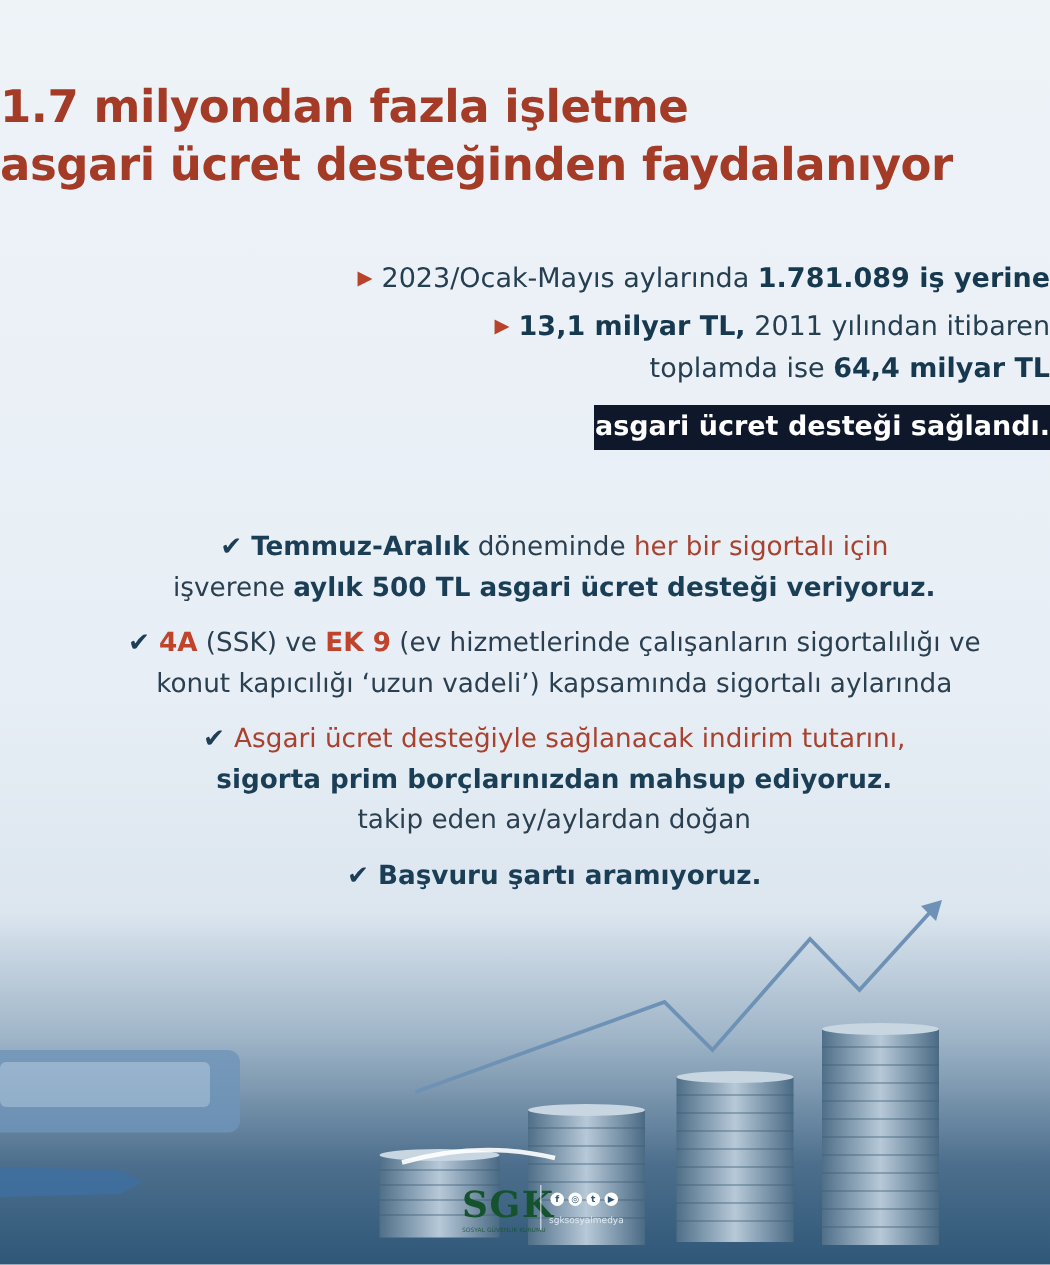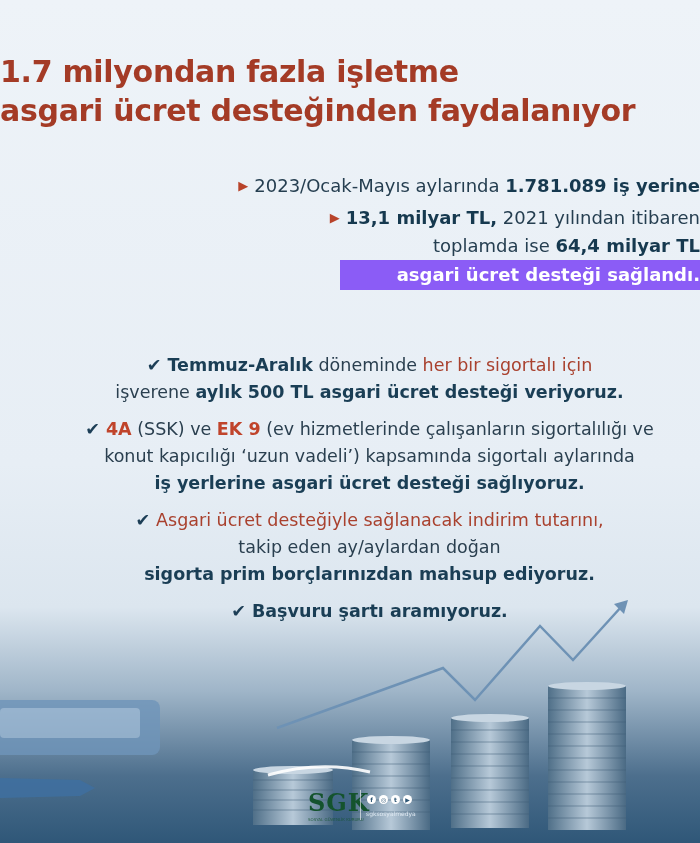--- a/index.html
+++ b/index.html
@@ -11,22 +11,22 @@
   .title {
     position: absolute; left: 0; right: 0; top: 52px;
     text-align: left; color: #a43b26; font-weight: bold;
     font-size: 30px; line-height: 39px; letter-spacing: -0.3px;
   }
   .summary { position: absolute; left: 0; right: 0; top: 172px; text-align: right; color: #253e50; font-size: 18px; }
   .summary .line { line-height: 28px; white-space: nowrap; }
   .summary .tri { color: #b8432a; font-size: 13px; margin-right: 6px; vertical-align: 2px; }
   .summary b { color: #16394f; }
   .banner {
-    display: inline-block; background: #8b5cf6; color: #fff;
-    font-weight: bold; font-size: 18px; padding: 3px 0; width: 360px; line-height: 24px;
+    display: inline-block; margin-top: 10px; background: #0f172a; color: #fff;
+    font-weight: bold; font-size: 18px; padding: 3px 0; width: 304px; line-height: 24px;
   }
   .points { position: absolute; left: 0; right: 0; top: 352px; text-align: center; color: #2a3f4f; font-size: 17.5px; }
   .pt { margin-bottom: 10px; }
   .pt .l { line-height: 27px; white-space: nowrap; padding-left: 39px; }
   .pt b { color: #1a3e55; }
   .chk { color: #1c3e56; font-weight: bold; margin-right: 6px; }
   .red { color: #a9412e; }
   .redb { color: #c0442b; font-weight: bold; }
   .bottom { position: absolute; left: 0; top: 600px; width: 700px; height: 243px; }
   .logo { position: absolute; left: 308px; top: 788px; color: #14532d; }
@@ -43,42 +43,41 @@
 <div class="title">
   <div>1.7 milyondan fazla işletme</div>
   <div>asgari ücret desteğinden faydalanıyor</div>
 </div>
 
 <div class="summary">
   <div class="line">
     <span class="tri">▶</span><span>2023/Ocak-Mayıs aylarında </span><b>1.781.089 iş yerine</b>
   </div>
   <div class="line" style="margin-top:4px">
-    <span class="tri">▶</span><b>13,1 milyar TL,</b><span> 2021 yılından itibaren</span>
+    <span class="tri">▶</span><b>13,1 milyar TL,</b><span> 2011 yılından itibaren</span>
   </div>
   <div class="line">
     <span>toplamda ise </span><b>64,4 milyar TL</b>
   </div>
   <div class="banner">asgari ücret desteği sağlandı.</div>
 </div>
 
 <div class="points">
   <div class="pt">
     <div class="l"><span class="chk">✔</span><b>Temmuz-Aralık</b><span> döneminde </span><span class="red">her bir sigortalı için</span></div>
     <div class="l"><span>işverene </span><b>aylık 500 TL asgari ücret desteği veriyoruz.</b></div>
   </div>
   <div class="pt">
     <div class="l"><span class="chk">✔</span><span class="redb">4A</span><span> (SSK) ve </span><span class="redb">EK 9</span><span> (ev hizmetlerinde çalışanların sigortalılığı ve</span></div>
     <div class="l">konut kapıcılığı ‘uzun vadeli’) kapsamında sigortalı aylarında</div>
-    <div class="l"><b>iş yerlerine asgari ücret desteği sağlıyoruz.</b></div>
   </div>
   <div class="pt">
     <div class="l"><span class="chk">✔</span><span class="red">Asgari ücret desteğiyle sağlanacak indirim tutarını,</span></div>
+    <div class="l"><b>sigorta prim borçlarınızdan mahsup ediyoruz.</b></div>
     <div class="l">takip eden ay/aylardan doğan</div>
-    <div class="l"><b>sigorta prim borçlarınızdan mahsup ediyoruz.</b></div>
   </div>
   <div class="pt">
     <div class="l"><span class="chk">✔</span><b>Başvuru şartı aramıyoruz.</b></div>
   </div>
 </div>
 
 <svg class="bottom" viewBox="0 600 700 243" width="700" height="243">
   <defs>
     <linearGradient id="coin" x1="0" x2="1">
       <stop offset="0" stop-color="#4f6f88"></stop>

